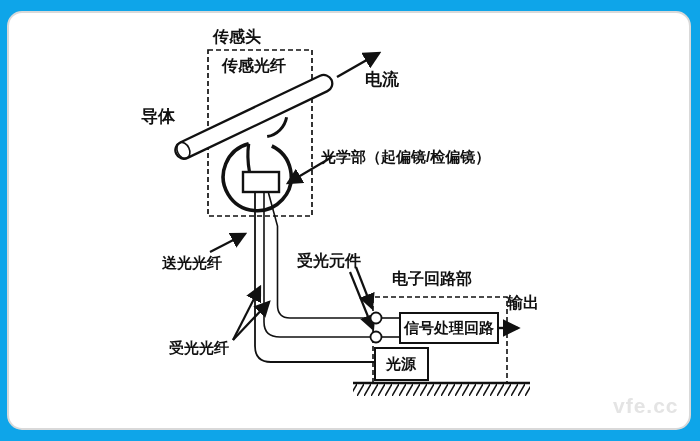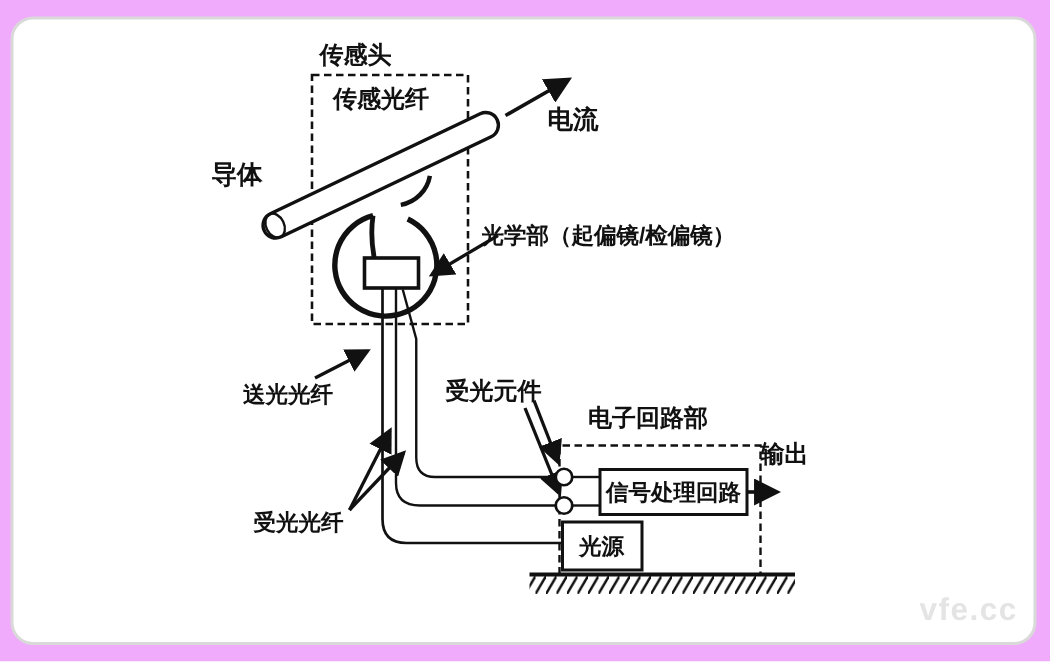--- a/index.html
+++ b/index.html
@@ -8,21 +8,21 @@
     width: 700px;
     height: 441px;
     background: #ffffff;
     font-family: "Liberation Sans", sans-serif;
     overflow: hidden;
   }
   .stage {
     position: relative;
     width: 700px;
     height: 441px;
-    background: #f0abfc;
+    background: #0ea5e9;
   }
   .card {
     position: absolute;
     left: 7px;
     top: 11px;
     width: 684px;
     height: 419px;
     border: 2px solid #d9d9d9;
     border-radius: 15px;
     background: #ffffff;

